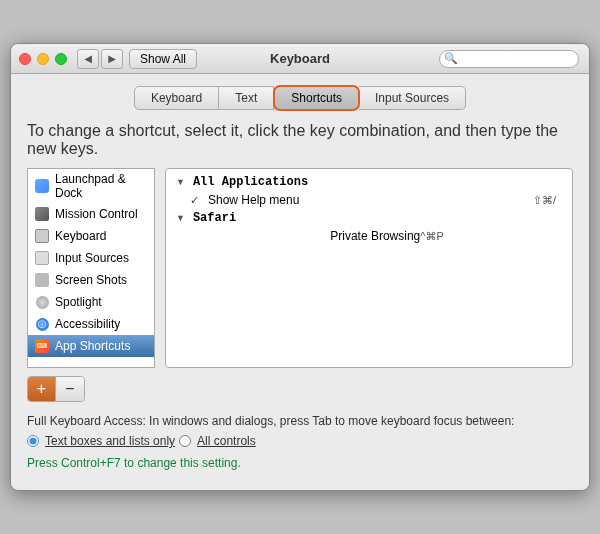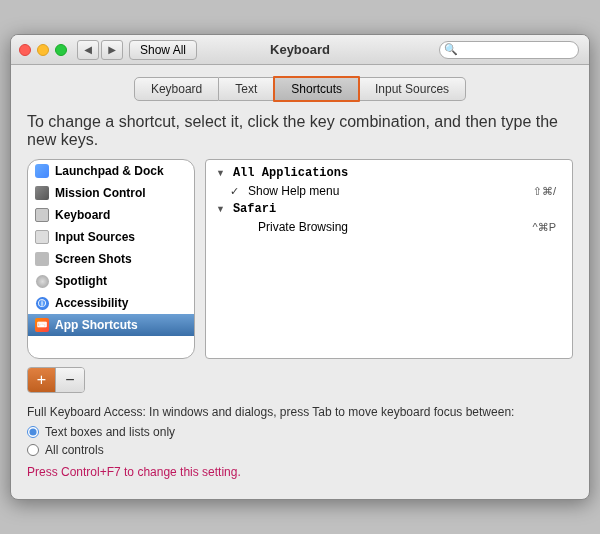--- a/index.html
+++ b/index.html
@@ -137,46 +137,45 @@
       color: #333;
     }
 
     .tab:first-child { border-radius: 5px 0 0 5px; }
     .tab:last-child  { border-radius: 0 5px 5px 0; }
     .tab + .tab { border-left: none; }
 
     .tab.active {
       background: linear-gradient(to bottom, #d0d0d0, #b8b8b8);
       border: 2px solid #e06020;
-      border-radius: 1px;
+      border-radius: 7px;
       margin: -1px;
       z-index: 2;
       color: #000;
     }
 
     .description {
       font-size: 16px;
       color: #333;
       margin-bottom: 10px;
     }
 
     .main-area {
       display: flex;
       gap: 10px;
       margin-bottom: 8px;
     }
 
     .left-panel {
-      width: 168px;
+      width: 128px;
       background: #fff;
       border: 1px solid #aaa;
-      border-radius: 12px;
+      border-radius: 0;
       overflow: hidden;
       min-height: 200px;
-      font-weight: bold;
     }
 
     .left-item {
       display: flex;
       align-items: center;
       padding: 3px 6px;
       font-size: 12px;
       cursor: pointer;
       gap: 5px;
     }
@@ -226,21 +225,21 @@
       align-items: center;
       justify-content: space-between;
       width: 100%;
       padding-right: 6px;
     }
 
     .tree-subchild {
       margin-left: 30px;
       display: flex;
       align-items: center;
-      justify-content: space-between;
+      justify-content: center;
       width: 100%;
       padding-right: 6px;
     }
 
     .shortcut-key {
       font-size: 11px;
       color: #555;
     }
 
     .check-mark {
@@ -289,40 +288,41 @@
 
     .footer {
       font-size: 12px;
       color: #333;
       margin-bottom: 8px;
     }
 
     .radio-group {
       margin-top: 6px;
       display: flex;
-      flex-direction: column;
+      flex-direction: row;
       gap: 4px;
+      text-decoration: underline;
     }
 
     .radio-item {
       display: flex;
       align-items: center;
       gap: 6px;
       font-size: 12px;
     }
 
     .radio-input {
       width: 12px;
       height: 12px;
       accent-color: #4a8ce0;
     }
 
     .footer-note {
       font-size: 12px;
-      color: #be185d;
+      color: #15803d;
       margin-top: 8px;
     }
 
     .triangle {
       font-size: 9px;
       color: #555;
     }
 
     .icon-launchpad {
       background: linear-gradient(135deg, #6af, #48f);

